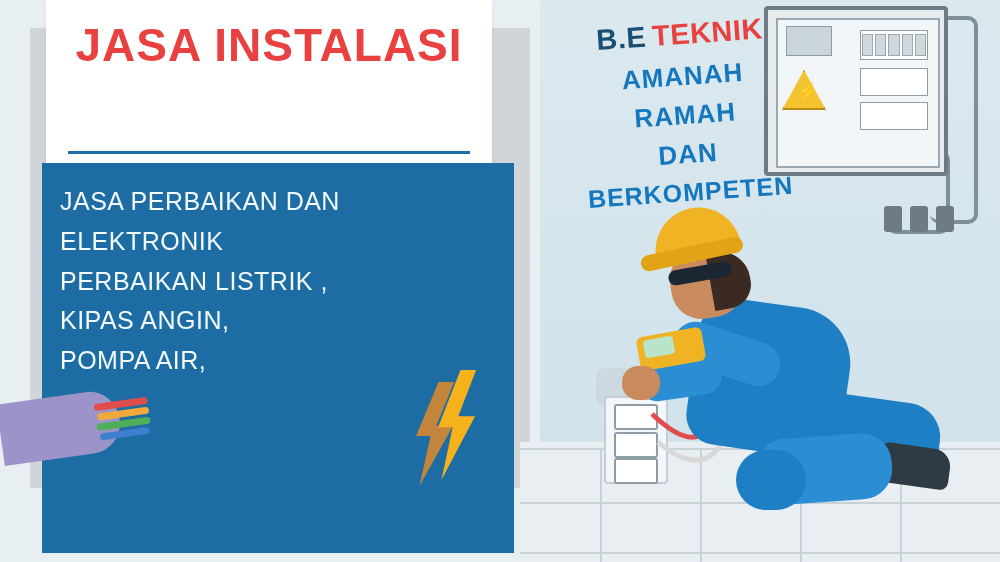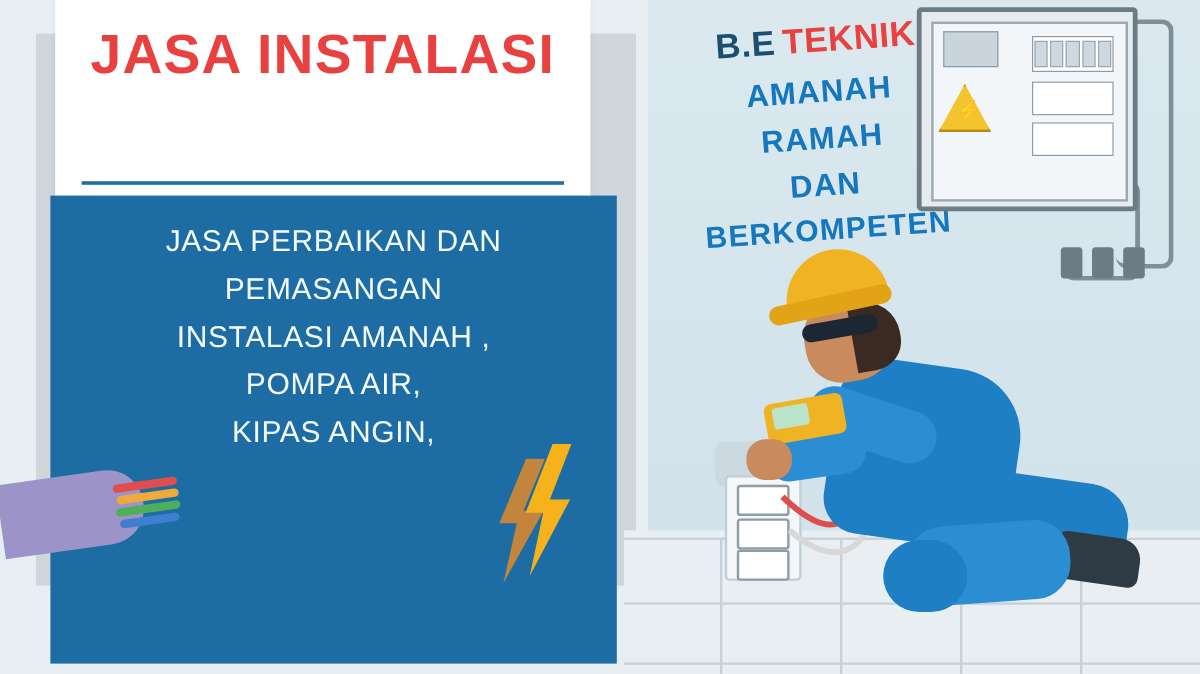--- a/index.html
+++ b/index.html
@@ -80,21 +80,20 @@
 
   
   .body-card {
     position: absolute;
     left: 42px; top: 163px;
     width: 472px; height: 390px;
     background: #1d6ca4;
     color: #ffffff;
     padding: 16px 18px 0 18px;
     box-sizing: border-box;
-    text-align: center;
   }
   .body-line {
     font-size: 25px;
     line-height: 1.35;
     letter-spacing: 0.5px;
     margin: 6px 0;
     color: #f3fbff;
   }
 
   
@@ -407,24 +406,24 @@
   <div class="floor-line" style="left:800px; bottom:0; width:2px; height:112px;"></div>
   <div class="floor-line" style="left:900px; bottom:0; width:2px; height:112px;"></div>
 
   <div class="title-card">
     <div class="title-line1">JASA INSTALASI</div>
     <div class="title-rule"></div>
   </div>
 
   <div class="body-card">
     <div class="body-line">JASA PERBAIKAN DAN</div>
-    <div class="body-line">PEMASANGAN</div>
-    <div class="body-line">INSTALASI  AMANAH ,</div>
+    <div class="body-line">ELEKTRONIK</div>
+    <div class="body-line">PERBAIKAN  LISTRIK ,</div>
+    <div class="body-line">KIPAS ANGIN,</div>
     <div class="body-line">POMPA AIR,</div>
-    <div class="body-line">KIPAS ANGIN,</div>
   </div>
 
   <div class="brand-block">
     <div class="brand-top">
       <span class="brand-be">B.E</span><span class="brand-teknik">TEKNIK</span>
     </div>
     <div class="brand-word w1">AMANAH</div>
     <div class="brand-word w2">RAMAH</div>
     <div class="brand-word w3">DAN</div>
     <div class="brand-word w4">BERKOMPETEN</div>

